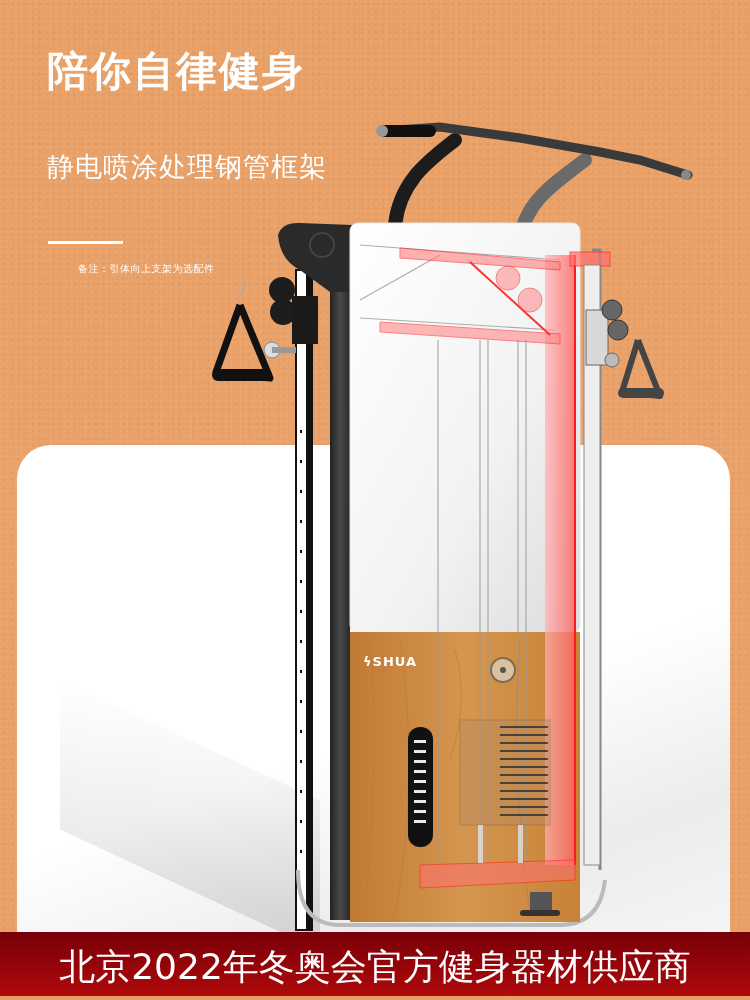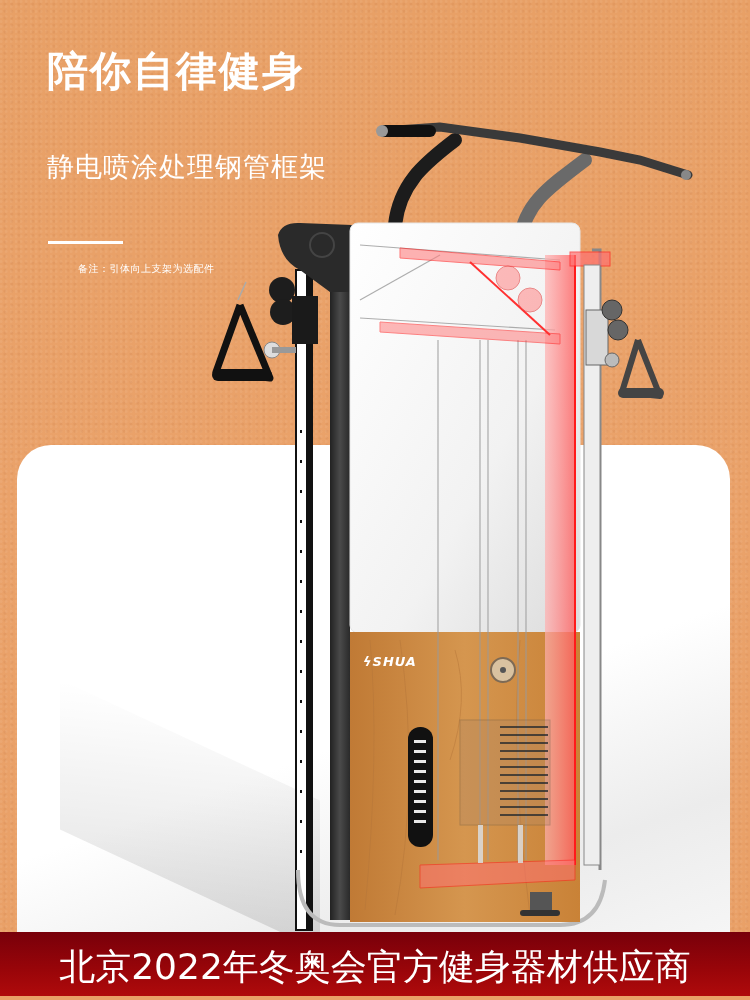--- a/index.html
+++ b/index.html
@@ -15,21 +15,21 @@
   .card{position:absolute;left:17px;top:445px;width:713px;height:500px;background:#fff;border-radius:34px 34px 0 0;
         background:linear-gradient(160deg,#fff 0%,#fff 55%,#ececec 80%,#f6f6f6 100%);}
   .reflect{position:absolute;left:60px;top:740px;width:260px;height:150px;
         background:linear-gradient(160deg,rgba(0,0,0,0) 0%,rgba(0,0,0,.06) 50%,rgba(0,0,0,.12) 100%);transform:skewY(25deg);}
   
   .mach{position:absolute;left:0;top:0;width:750px;height:1000px;}
   .banner{position:absolute;left:0;top:932px;width:750px;height:71px;background:linear-gradient(180deg,#78000a 0%,#9a0509 55%,#b50c0c 100%);
           display:flex;align-items:center;justify-content:center;}
   .banner span{color:#fff;font-size:36px;letter-spacing:0px;font-family:"DejaVu Sans","Liberation Sans",sans-serif;}
   .bottom-strip{position:absolute;left:0;top:996px;width:750px;height:4px;background:#E9A067;}
-  .logo{position:absolute;left:363px;top:654px;color:#fff;font-weight:bold;font-style:italic;font-size:13px;letter-spacing:1px;}
+  .logo{position:absolute;left:363px;top:654px;color:#fff;font-weight:bold;font-size:13px;letter-spacing:1px;}
 </style>
 </head>
 <body>
 
 <div class="bg"></div>
 
 <div class="headline">
   <div>陪你自律健身</div>
 </div>
 

